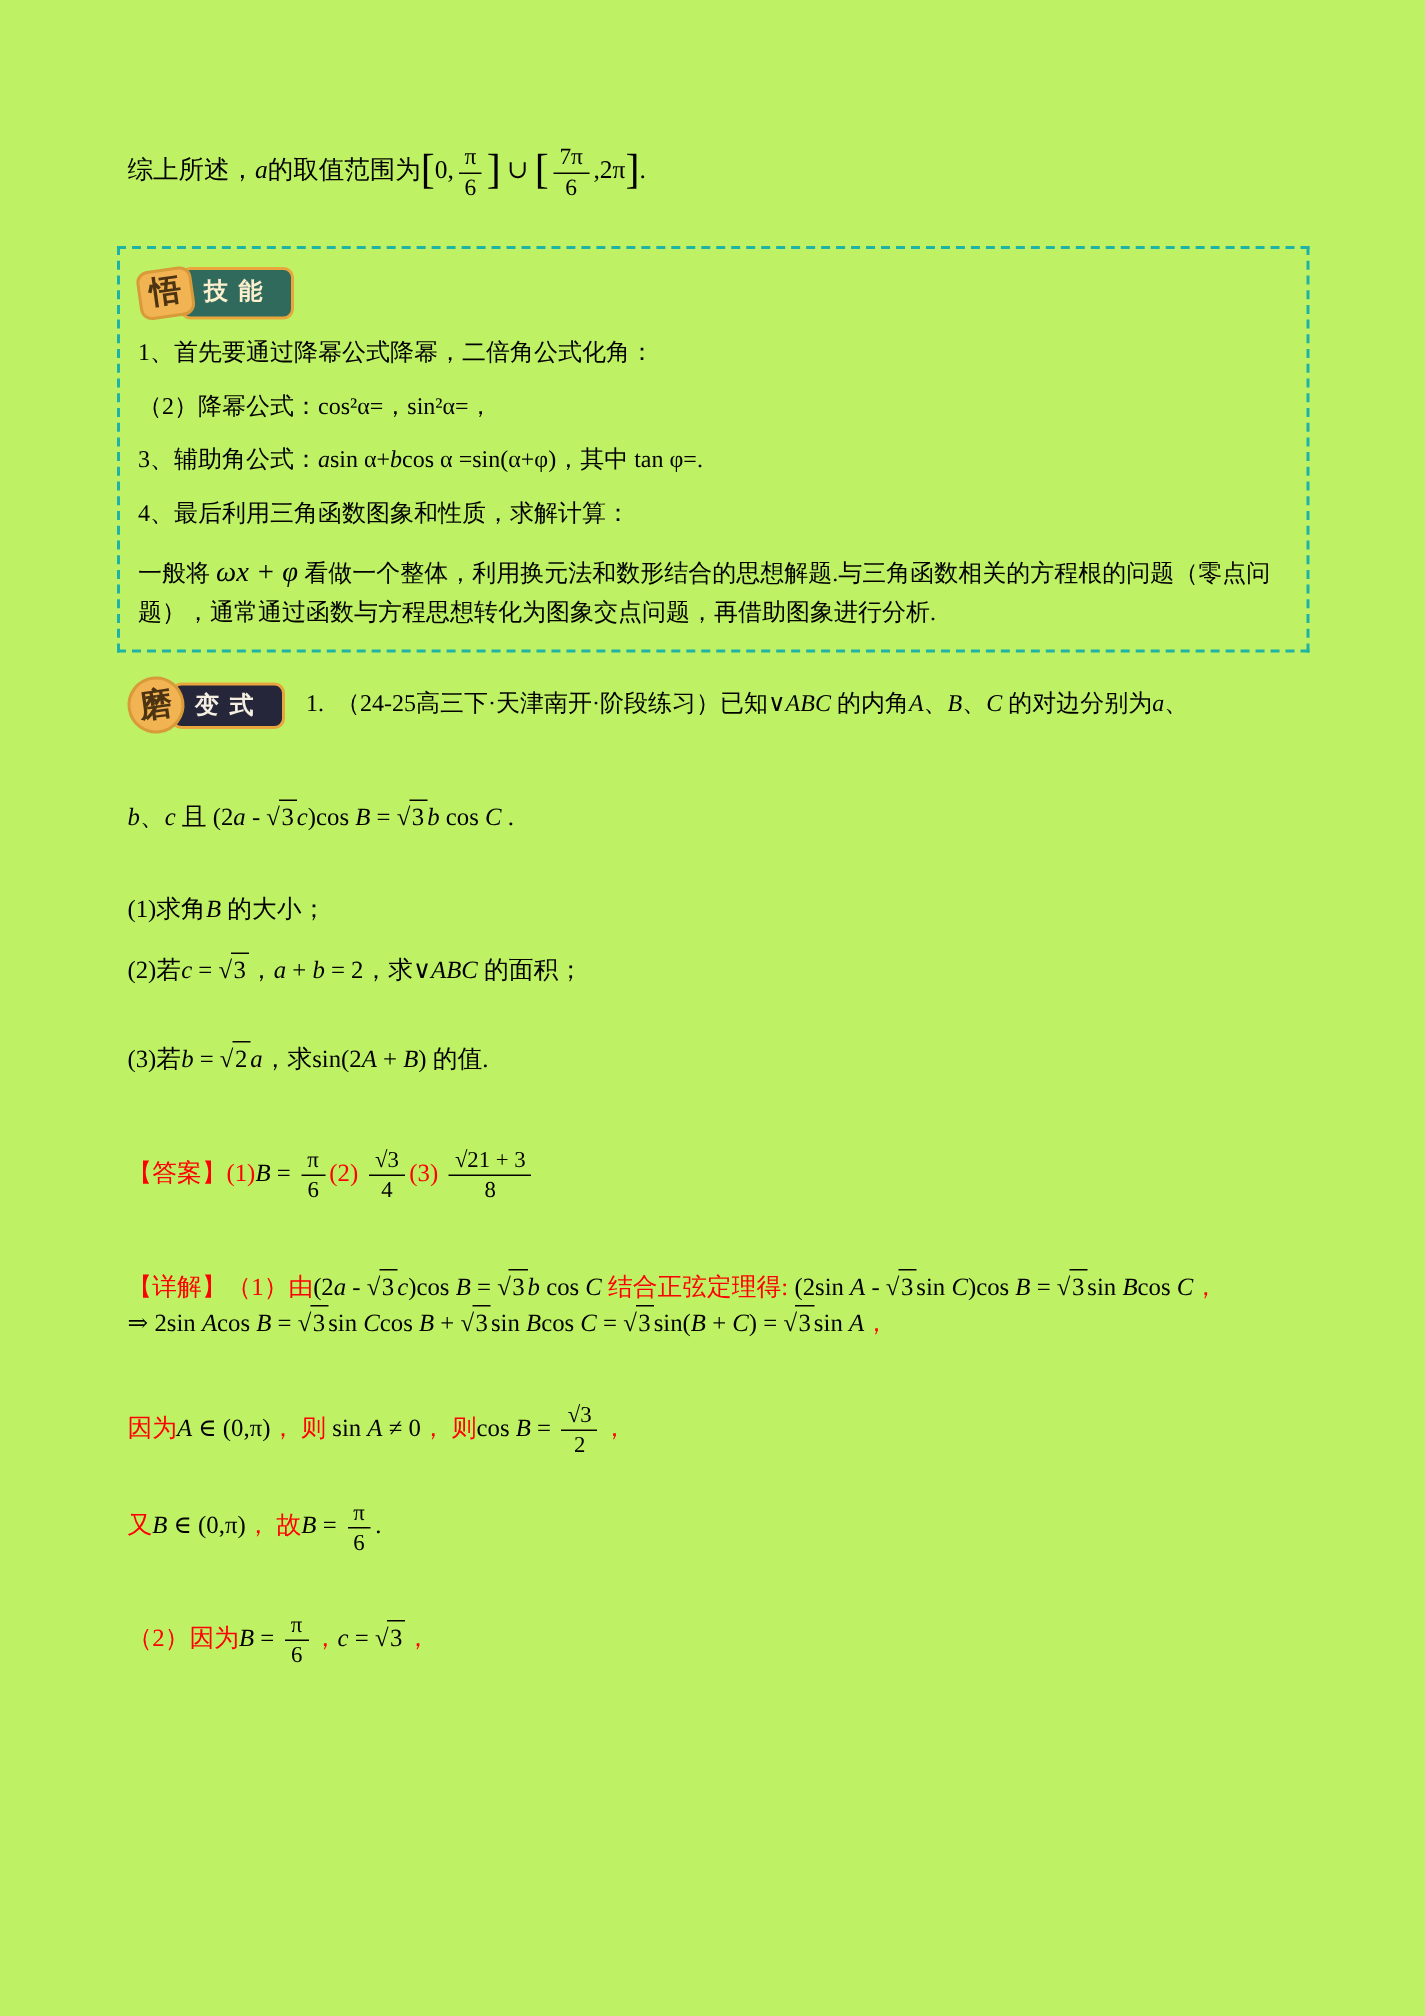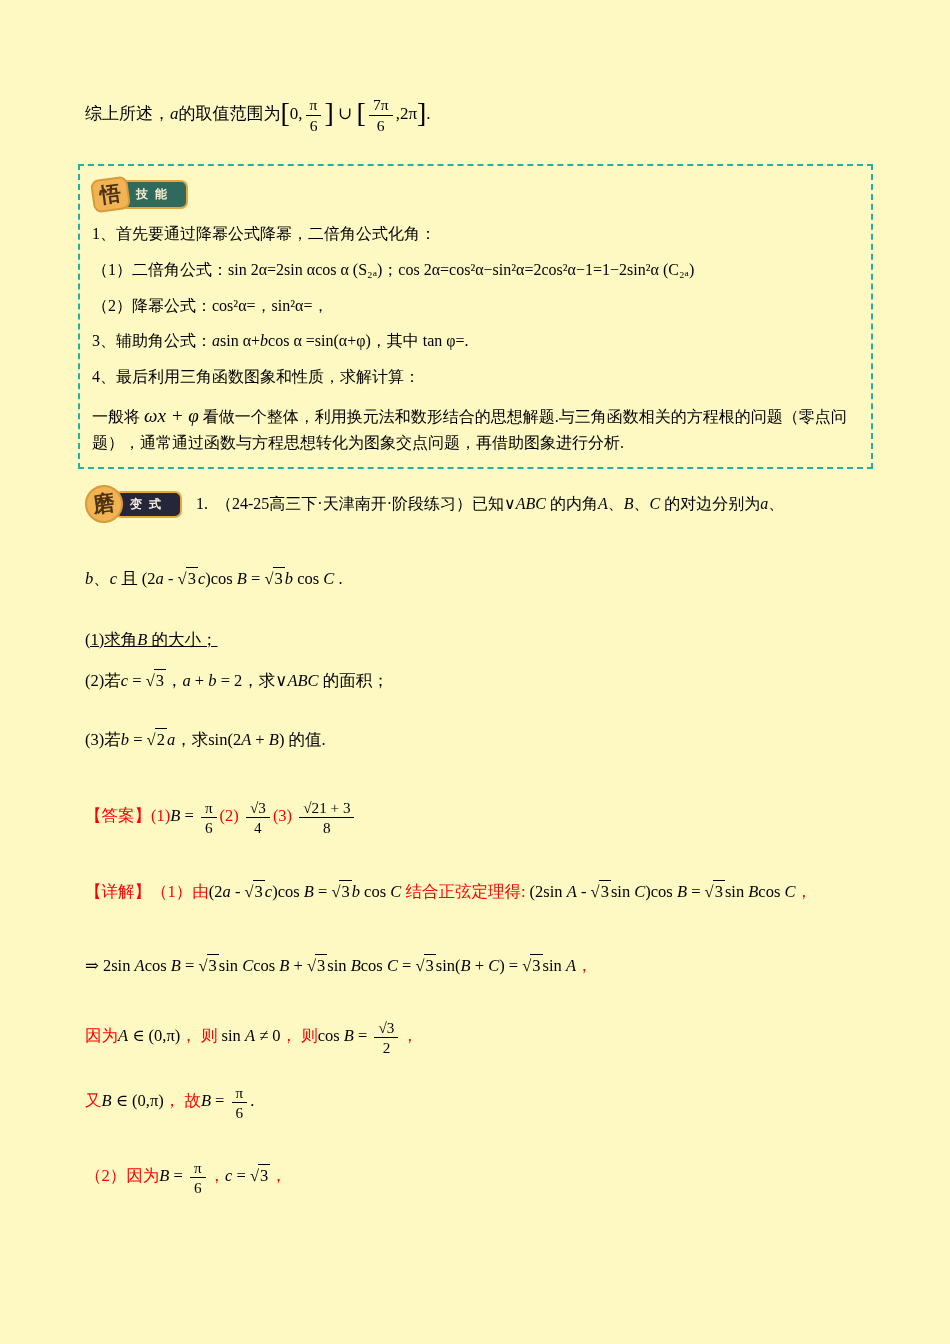--- a/index.html
+++ b/index.html
@@ -7,21 +7,21 @@
   body {
     width:950px; height:1344px;
     font-family:"Liberation Serif","DejaVu Serif",serif;
     color:#000;
   }
   .page {
     position:relative;
     width:950px; height:1344px;
     padding:96px 78px 0 85px;
     overflow:hidden;
-    background:#fef9c3;
+    background:#bef264;
   }
   
   .run { white-space:pre-wrap; }
   .cn  { font-family:"Liberation Serif","DejaVu Serif",serif; }
   .m   { font-family:"Liberation Serif","DejaVu Serif",serif; font-style:normal; }
   .mi  { font-family:"Liberation Serif","DejaVu Serif",serif; font-style:italic; }
   .red { color:#fe0000; }
   .big { font-size:165%; font-weight:400; vertical-align:-12%; line-height:1; }
   .formula { font-size:119%; }
   
@@ -57,35 +57,35 @@
     font-weight:bold; position:relative; z-index:2;
     transform:rotate(-8deg);
   }
   .skill-icon { width:37px; height:33px; border-radius:8px; font-size:21px; }
   .var-icon   { width:38px; height:38px; border-radius:50%; font-size:22px; }
   .badge-pill {
     margin-left:-9px; z-index:1;
     padding:3px 12px 3px 14px; border-radius:7px;
     border:2px solid #e8a63c;
     font-family:"Liberation Sans","DejaVu Sans",sans-serif;
-    font-weight:bold; font-size:12px; letter-spacing:7px;
+    font-weight:bold; font-size:16px; letter-spacing:7px;
   }
   .skill-pill { background:#2f6a5c; color:#fbefce; }
   .var-pill   { background:#26263a; color:#f5efe2; }
   
   .v-head { margin-top:16px; display:flex; align-items:center; gap:14px; font-size:16px; }
   .v-head .qtext { line-height:1.4; }
   .vline { font-size:16.5px; line-height:1.35; }
   .q-cond   { margin-top:44px; }
-  .q-item1  { margin-top:38px;text-decoration:underline; }
+  .q-item1  { margin-top:38px; }
   .q-item2  { margin-top:18px; }
   .q-item3  { margin-top:36px; }
   .ansline  { margin-top:48px; }
   .sol1     { margin-top:44px; }
-  .sol2     { margin-top:50px; }
+  .sol2     { }
   .sol3     { margin-top:42px; }
   .sol4     { margin-top:28px; }
   .sol5     { margin-top:38px; }
 </style>
 </head>
 <body>
 
 <div class="page">
 
   <p class="summary"><span class="run cn">综上所述，</span><span class="run mi">a</span><span class="run cn">的取值范围为</span><span class="run big">[</span><span class="run m">0,</span><span class="frac">
@@ -97,21 +97,20 @@
       </span><span class="run m">,2π</span><span class="run big">]</span><span class="run m">.</span></p>
 
   <div class="skill-box">
     <div class="skill-head">
       <span class="badge">
         <span class="badge-icon skill-icon">悟</span>
         <span class="badge-pill skill-pill">技能</span>
       </span>
     </div>
     <p class="cn">1、首先要通过降幂公式降幂，二倍角公式化角：</p>
-    <p class="cn">（1）二倍角公式：sin 2α=2sin αcos α (S₂ₐ)；cos 2α=cos²α−sin²α=2cos²α−1=1−2sin²α (C₂ₐ)</p>
     <p class="cn">（2）降幂公式：cos²α=，sin²α=，</p>
     <p><span class="run cn">3、辅助角公式：</span><span class="run mi">a</span><span class="run m">sin α+</span><span class="run mi">b</span><span class="run m">cos α =sin(α+φ)</span><span class="run cn">，其中 tan φ=.</span></p>
     <p class="cn">4、最后利用三角函数图象和性质，求解计算：</p>
     <p><span class="run cn">一般将 </span><span class="run mi formula">ωx + φ</span><span class="run cn"> 看做一个整体，利用换元法和数形结合的思想解题.与三角函数相关的方程根的问题（零点问题），通常通过函数与方程思想转化为图象交点问题，再借助图象进行分析.</span></p>
   </div>
 
   <div class="v-head">
     <span class="badge">
       <span class="badge-icon var-icon">磨</span>
       <span class="badge-pill var-pill">变式</span>

